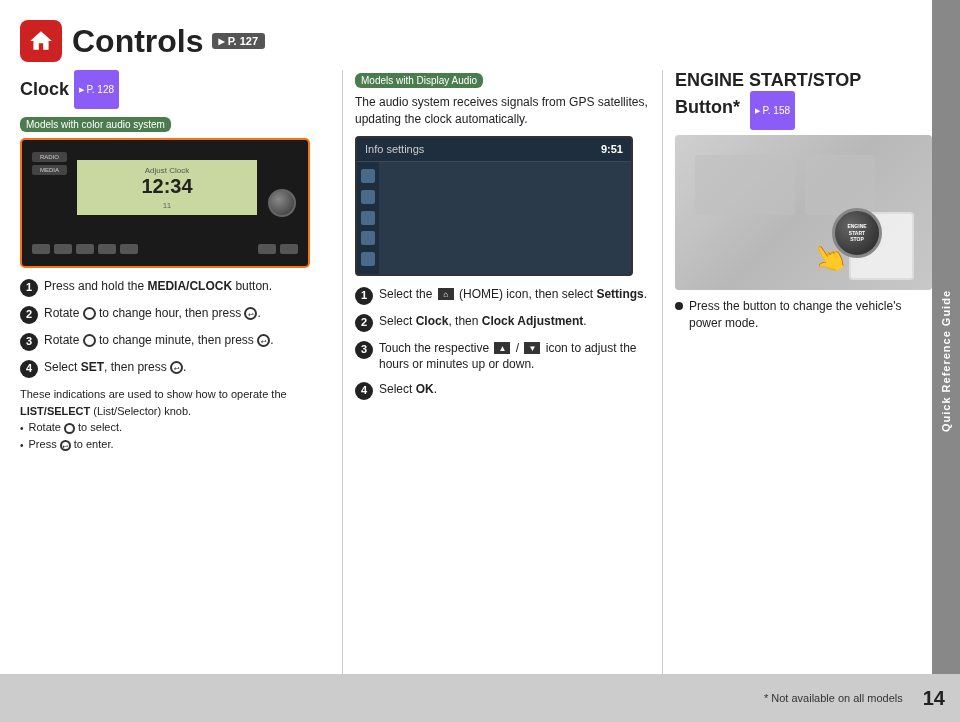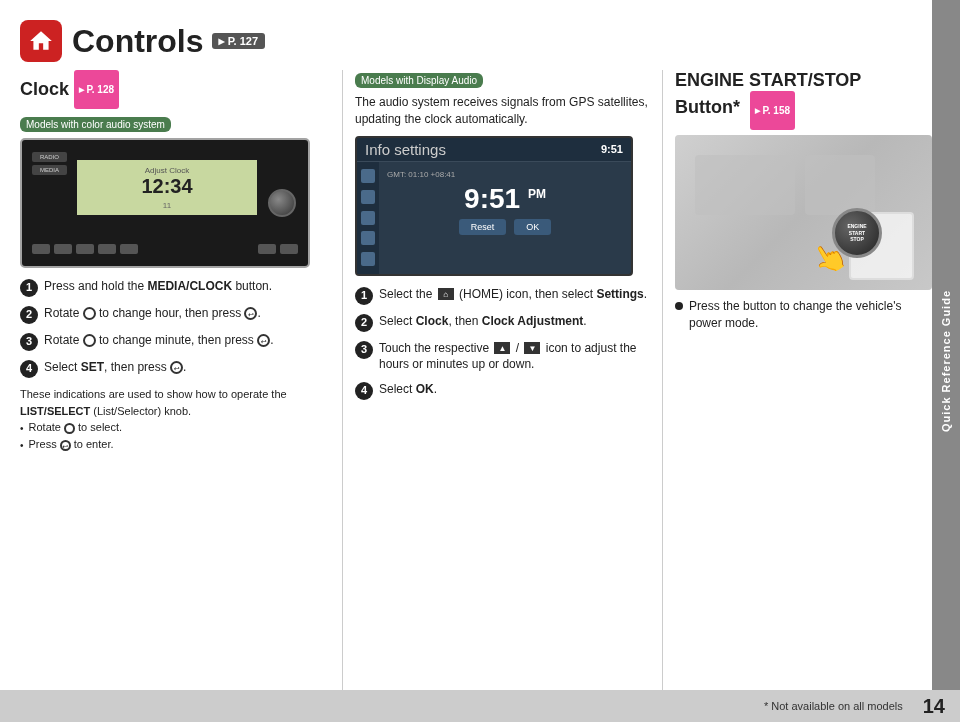--- a/index.html
+++ b/index.html
@@ -117,26 +117,26 @@
       font-weight: bold;
       color: #222;
       margin-bottom: 5px;
       display: flex;
       align-items: center;
       gap: 5px;
     }
     .section-ref {
       display: inline-flex;
       align-items: center;
-      background: #ec4899;
+      background: #8b5cf6;
       color: #fff;
       font-size: 10px;
       padding: 14px 5px;
       border-radius: 3px;
-      font-weight: bold;
+      font-weight: normal;
     }
     .section-ref::before {
       content: "▶";
       font-size: 7px;
       margin-right: 2px;
     }
 
     .model-label {
       background: #4a7c4e;
       color: #fff;
@@ -149,21 +149,21 @@
 
     
     .radio-image {
       width: 290px;
       height: 130px;
       background: #1a1a1a;
       border-radius: 5px;
       margin-bottom: 10px;
       position: relative;
       overflow: hidden;
-      border: 2px solid #a3a3a3;
+      border: 2px solid #f97316;
     }
 
     .radio-display {
       position: absolute;
       top: 20px;
       left: 55px;
       width: 180px;
       height: 55px;
       background: #c8d8a0;
       display: flex;
@@ -321,21 +321,21 @@
       background: #1e2e3e;
       height: 24px;
       display: flex;
       align-items: center;
       justify-content: space-between;
       padding: 0 8px;
       border-bottom: 1px solid #3a4a5a;
     }
     .screen-header-text {
       color: #ccc;
-      font-size: 15px;
+      font-size: 11px;
     }
     .screen-header-time {
       color: #fff;
       font-size: 11px;
       font-weight: bold;
     }
     .screen-buttons {
       display: flex;
       gap: 8px;
       justify-content: center;
@@ -443,21 +443,21 @@
       flex-shrink: 0;
       margin-top: 4px;
     }
 
     
     .bottom-bar {
       position: absolute;
       bottom: 0;
       left: 0;
       right: 0;
-      height: 32px;
+      height: 48px;
       background: #ccc;
       display: flex;
       align-items: center;
       justify-content: flex-end;
       padding: 0 15px;
     }
     .footer-note {
       font-size: 11px;
       color: #333;
       margin-right: 20px;
@@ -580,31 +580,20 @@
             </div>
 
             <div class="screen-left-icons">
               <div class="screen-left-icon"></div>
               <div class="screen-left-icon"></div>
               <div class="screen-left-icon"></div>
               <div class="screen-left-icon"></div>
               <div class="screen-left-icon"></div>
             </div>
 
-            <div class="screen-content-area">
-              <div style="color:#aaa;font-size:8px;margin-bottom:4px;">GMT: 01:10 +08:41</div>
-              <div style="color:#fff;font-size:28px;font-weight:bold;text-align:center;">
-                <span>9:51</span>
-                <span style="font-size:12px;vertical-align:super;">PM</span>
-              </div>
-              <div class="screen-buttons">
-                <div class="screen-btn">Reset</div>
-                <div class="screen-btn">OK</div>
-              </div>
-            </div>
           </div>
         </div>
 
         
         <div class="steps">
           <div class="step">
             <div class="step-num">1</div>
             <div class="step-text">Select the <span class="inline-icon">⌂</span> (HOME) icon, then select <b>Settings</b>.</div>
           </div>
           <div class="step">

